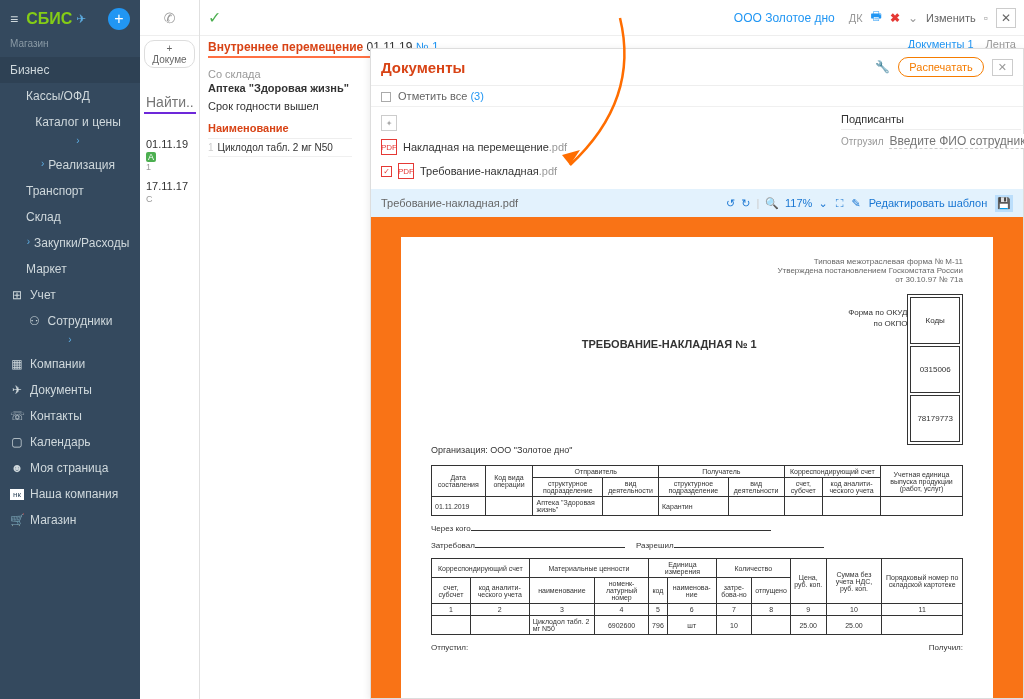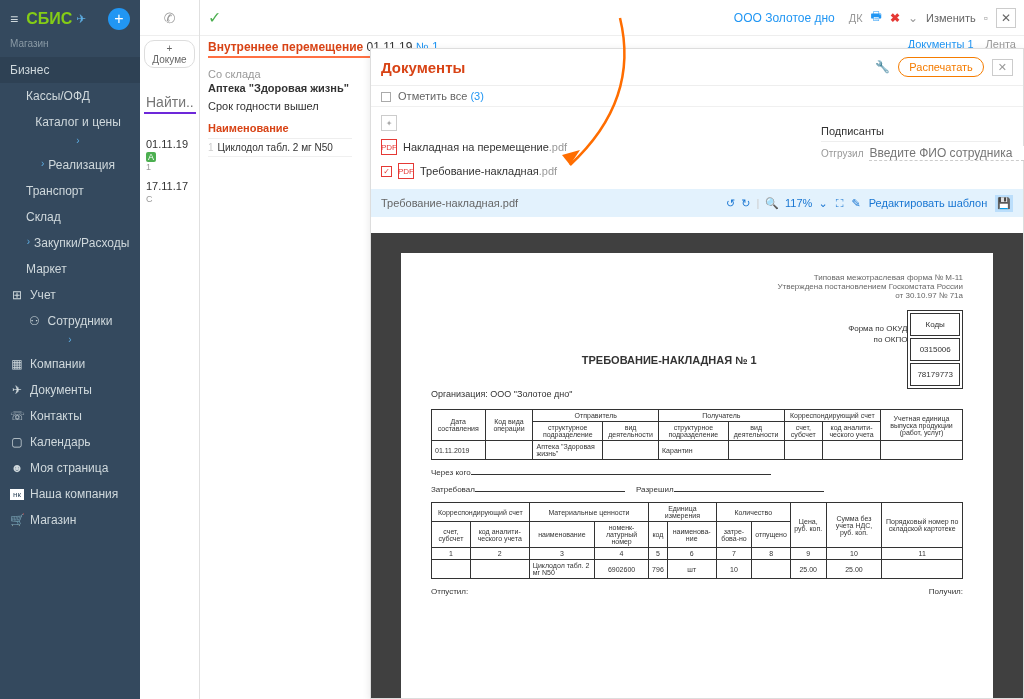--- a/index.html
+++ b/index.html
@@ -75,41 +75,41 @@
 .mark-all { padding: 4px 10px; font-size: 11px; color: #666; border-bottom: 1px solid #f0f0f0; }
 .mark-all .cb { display: inline-block; width: 10px; height: 10px; border: 1px solid #aaa; margin-right: 4px; vertical-align: middle; }
 .mark-all .count { color: #2196f3; }
 .doc-list { padding: 4px 0; }
 .doc-row { display: flex; align-items: center; gap: 6px; padding: 4px 10px; font-size: 11px; }
 .doc-icon { width: 16px; height: 16px; display: inline-flex; align-items: center; justify-content: center; font-size: 8px; border: 1px solid #ccc; color: #aaa; }
 .doc-icon.pdf { border-color: #e53935; color: #e53935; }
 .doc-name { color: #333; }
 .doc-ext { color: #999; }
 .doc-check { width: 11px; height: 11px; border: 1px solid #e53935; color: #e53935; font-size: 8px; text-align: center; line-height: 9px; }
-.signers { position: absolute; right: 22px; top: 60px; width: 180px; font-size: 11px; margin-top: 12px; }
+.signers { position: absolute; right: 2px; top: 60px; width: 180px; font-size: 11px; }
 .signers-title { padding: 4px 0; color: #333; border-bottom: 1px solid #eee; }
 .signers-row { display: flex; gap: 6px; padding: 4px 0; align-items: center; }
 .signers-label { color: #999; font-size: 10px; }
 .signers-input { flex: 1; border: none; border-bottom: 1px dashed #ccc; font-size: 12px; color: #aaa; }
 
 
 .preview-bar { position: absolute; top: 140px; left: 0; right: 0; height: 28px; background: #e3f2fd; display: flex; align-items: center; padding: 0 10px; font-size: 11px; color: #1976d2; gap: 8px; }
 .preview-name { color: #666; }
 .preview-tools { margin-left: auto; display: flex; gap: 8px; align-items: center; }
 .zoom-val { color: #1976d2; }
 .edit-tpl { color: #1976d2; font-size: 11px; }
 .save-icon { color: #1976d2; background: #bbdefb; padding: 2px; }
 
 
-.doc-preview { position: absolute; top: 168px; left: 0; right: 0; bottom: 0; overflow: auto; background: #404040; padding: 20px 30px; margin-top: 16px; }
+.doc-preview { position: absolute; top: 168px; left: 0; right: 0; bottom: 0; overflow: auto; background: #f97316; padding: 20px 30px; }
 .paper { background: #fff; padding: 20px 30px; font-size: 9px; color: #333; min-height: 500px; }
 .form-note { text-align: right; font-size: 8px; color: #666; margin-bottom: 10px; }
 .doc-title { text-align: center; font-weight: bold; font-size: 11px; margin: 10px 0; }
 .codes-box { float: right; border: 1px solid #333; font-size: 8px; }
-.codes-box td { border: 1px solid #333; padding: 6px 6px; text-align: center; }
+.codes-box td { border: 1px solid #333; padding: 18px 6px; text-align: center; }
 .form-line { font-size: 8px; margin: 2px 0; }
 .org-line { clear: both; margin: 10px 0; font-size: 9px; }
 table.grid { border-collapse: collapse; width: 100%; margin: 8px 0; font-size: 7px; }
 table.grid th, table.grid td { border: 1px solid #333; padding: 2px 3px; text-align: center; vertical-align: middle; }
 table.grid th { font-weight: normal; }
 .sig-line { margin: 8px 0; font-size: 8px; }
 .underline { display: inline-block; border-bottom: 1px solid #333; min-width: 150px; }
 
 
 .arrow-overlay { position: absolute; top: 0; left: 0; pointer-events: none; z-index: 100; }

